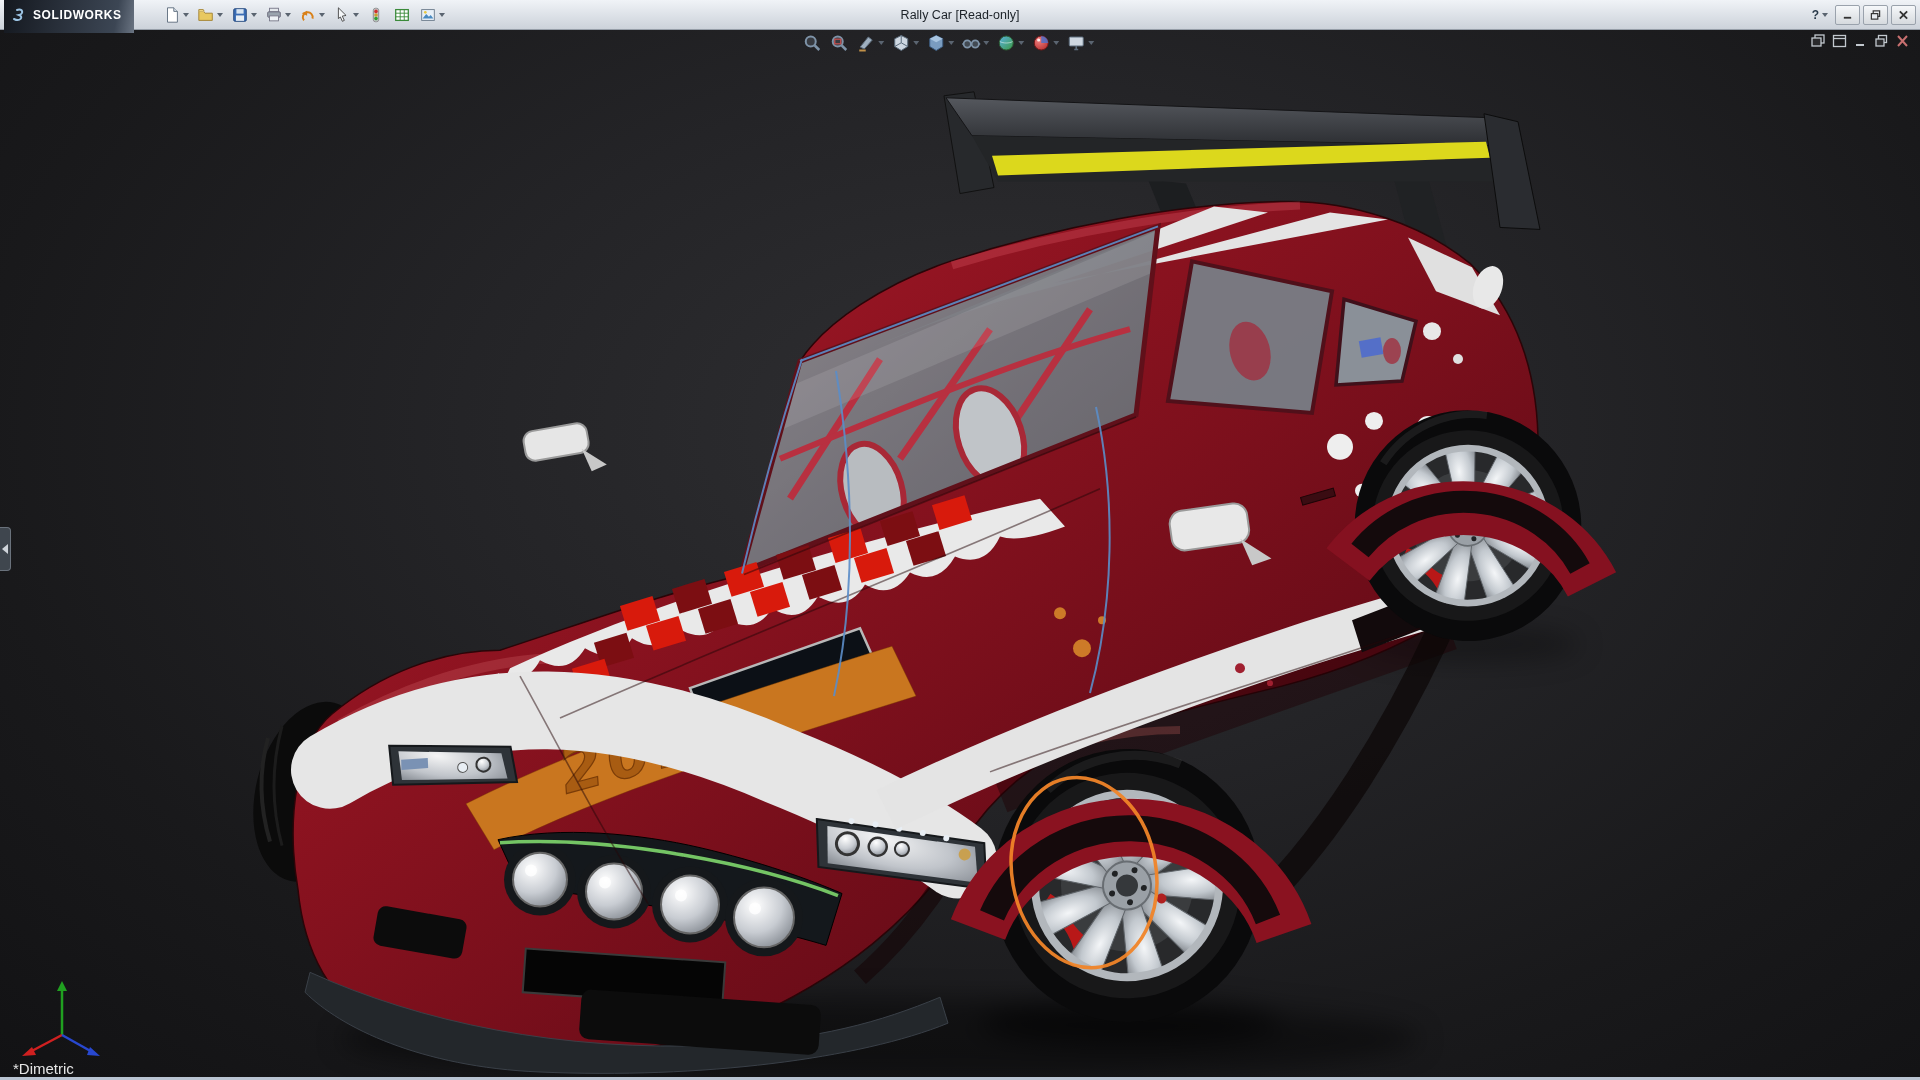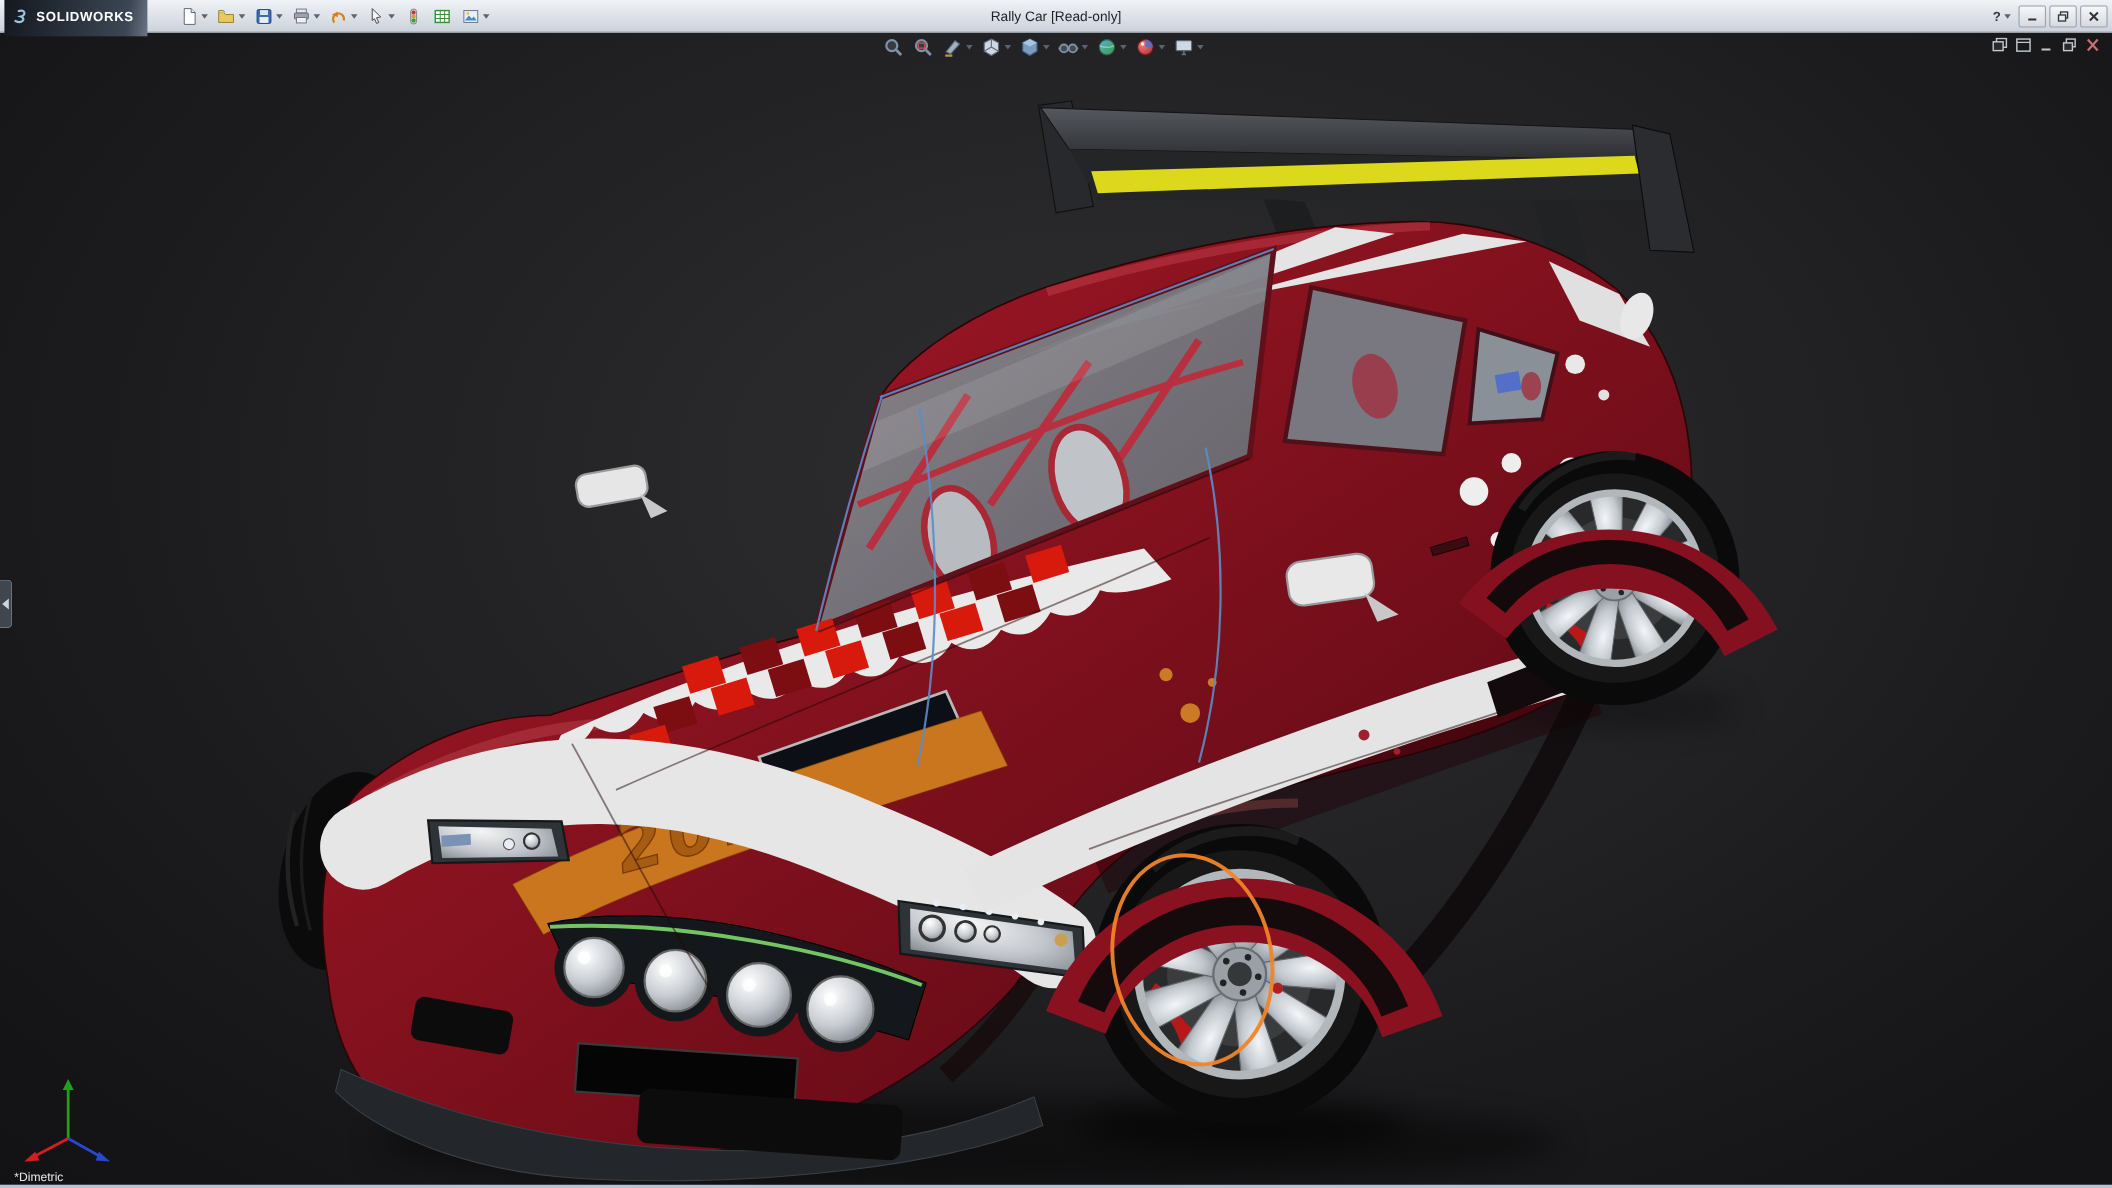--- a/index.html
+++ b/index.html
@@ -34,21 +34,21 @@
   .hbtn{display:flex;align-items:center;gap:1px;background:transparent;border:none;padding:0 1px;}
   
   .doc-controls{position:absolute;top:4px;right:10px;display:flex;align-items:center;gap:6px;z-index:10;}
   .dbtn{background:transparent;border:none;padding:0;display:flex;}
   
   .panel-tab{position:absolute;left:0;top:497px;width:10px;height:42px;background:#3f464e;
     border:1px solid #6a727c;border-left:none;border-radius:0 4px 4px 0;
     display:flex;align-items:center;justify-content:center;z-index:10;}
   .panel-tab .tri{width:0;height:0;border-top:5px solid transparent;border-bottom:5px solid transparent;
     border-right:6px solid #cfd4da;}
-  .orientation{position:absolute;left:13px;bottom:0px;color:#e6e6e6;font-size:11px;z-index:10;}
+  .orientation{position:absolute;left:13px;bottom:0px;color:#e6e6e6;font-size:15px;z-index:10;}
   .triad{position:absolute;left:16px;bottom:18px;z-index:10;}
   .bottom-strip{position:absolute;left:0;right:0;bottom:0;height:3px;background:#b9c4d2;z-index:30;}
   text{pointer-events:none;}
 </style>
 </head>
 <body>
 
 <div id="screen">
 
   <div class="titlebar">

